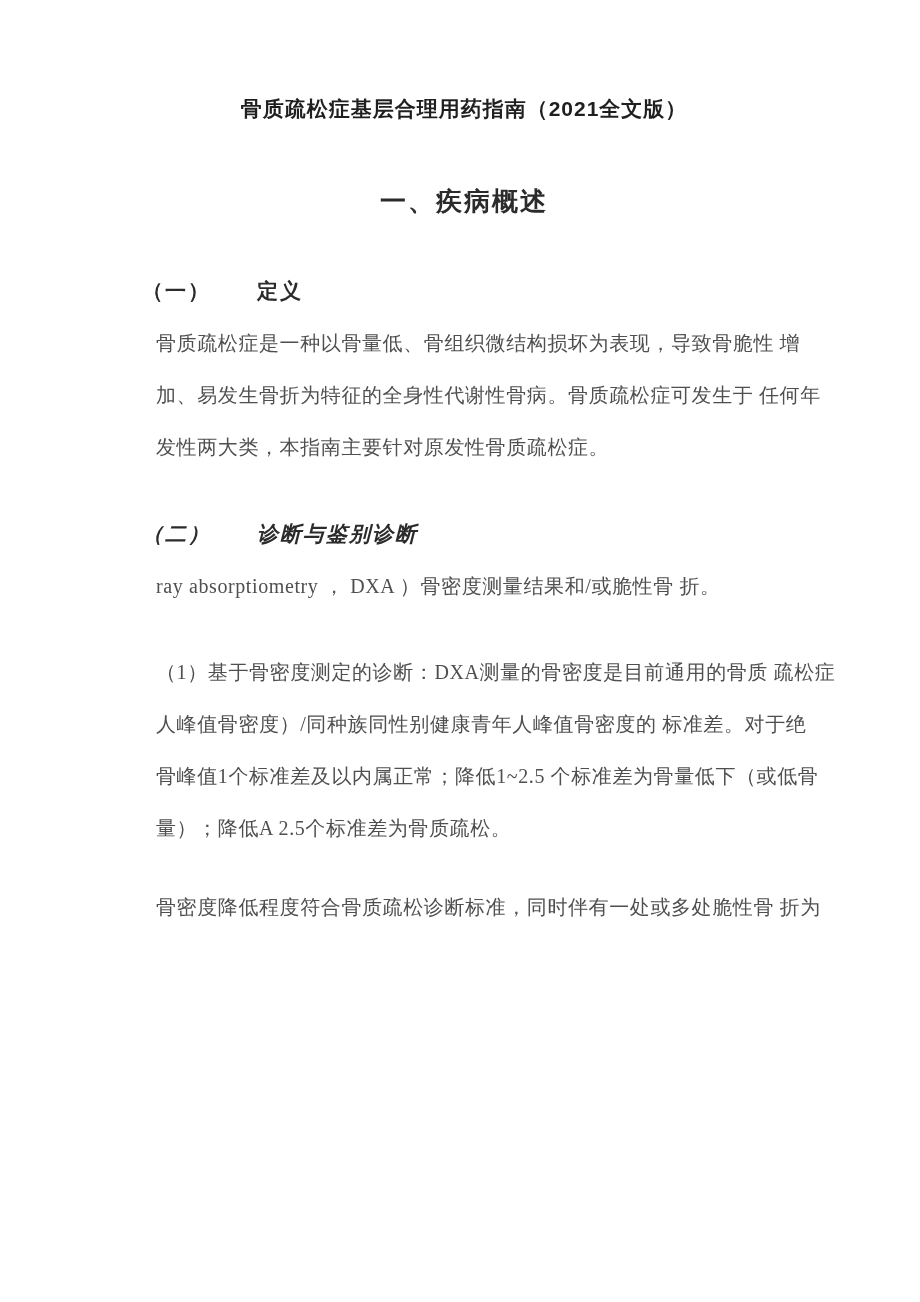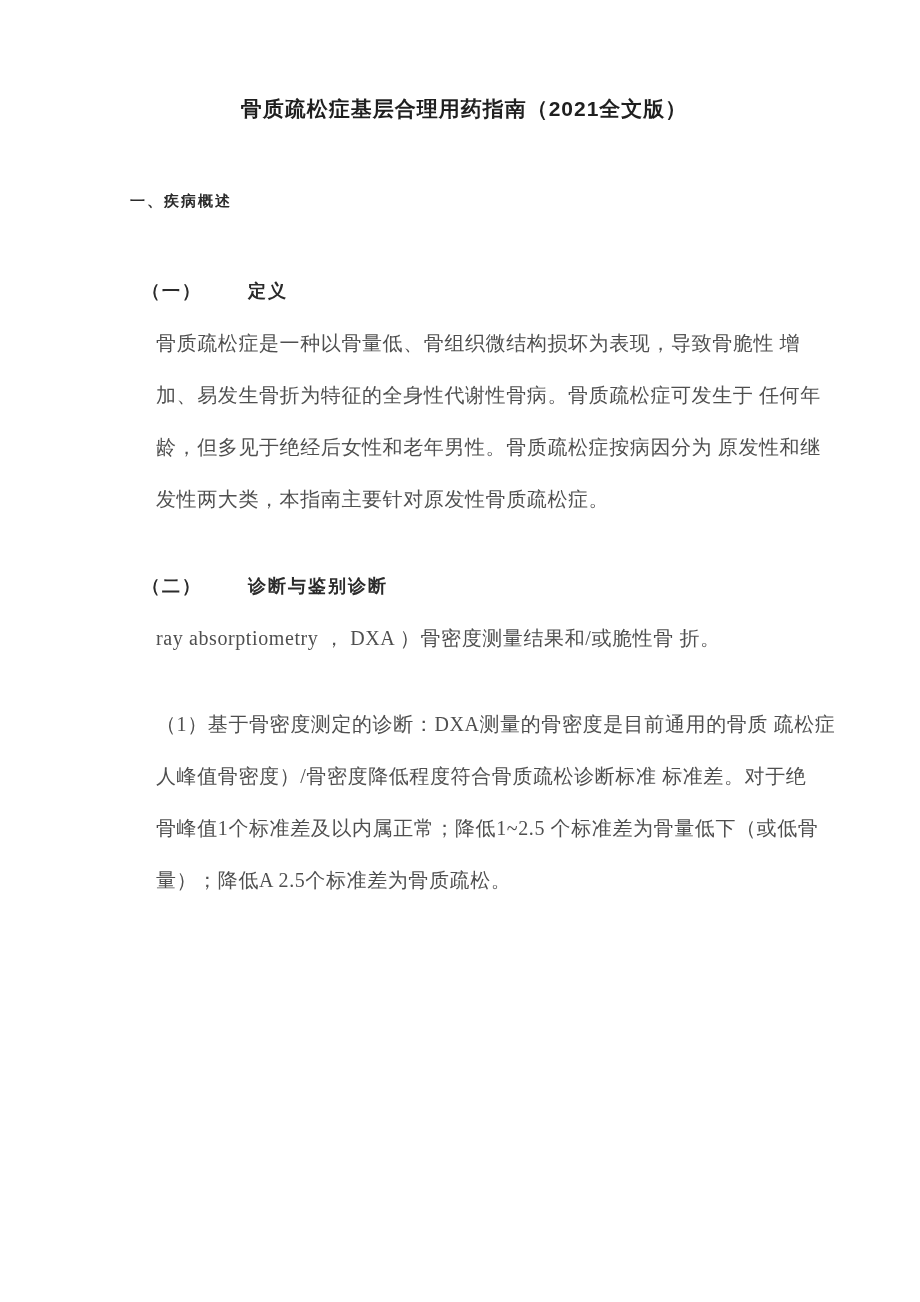--- a/index.html
+++ b/index.html
@@ -25,36 +25,37 @@
     font-size: 21px;
     line-height: 30px;
     letter-spacing: 1px;
     text-align: center;
     color: #1f1f1f;
   }
   .section-heading {
     margin-top: 64px;
     font-family: "Liberation Sans", "DejaVu Sans", sans-serif;
     font-weight: 700;
-    font-size: 15px;
+    font-size: 26px;
     line-height: 26px;
     letter-spacing: 2px;
+    text-align: center;
     color: #2b2b2b;
   }
   .sub-heading {
     font-family: "Liberation Sans", "DejaVu Sans", sans-serif;
     font-weight: 700;
-    font-size: 18px;
+    font-size: 21px;
     line-height: 26px;
     letter-spacing: 2px;
     color: #2b2b2b;
     padding-left: 12px;
   }
   .sub-heading.mt-64 { margin-top: 64px; }
-  .sub-heading.mt-48 { margin-top: 48px; }
+  .sub-heading.mt-48 { margin-top: 48px; font-style: italic; }
   .sub-heading .marker { margin-right: 46px; }
   .para { margin-top: 13px; margin-left: 26px; }
   .para.mt-34 { margin-top: 34px; }
   .para.mt-27 { margin-top: 27px; }
   .para .line {
     font-size: 20px;
     line-height: 52px;
     letter-spacing: 0.6px;
     white-space: nowrap;
     color: #4f4f4f;
@@ -70,34 +71,36 @@
 
     <div class="section-heading">一、疾病概述</div>
 
     <div class="sub-heading mt-64">
       <span class="marker">（一）</span><span>定义</span>
     </div>
 
     <div class="para">
       <div class="line">骨质疏松症是一种以骨量低、骨组织微结构损坏为表现，导致骨脆性 增</div>
       <div class="line">加、易发生骨折为特征的全身性代谢性骨病。骨质疏松症可发生于 任何年</div>
-      <div class="line">龄，但多见于绝经后女性和老年男性。骨质疏松症按病因分为 原发性和继</div>
       <div class="line">发性两大类，本指南主要针对原发性骨质疏松症。</div>
     </div>
 
     <div class="sub-heading mt-48">
       <span class="marker">（二）</span><span>诊断与鉴别诊断</span>
     </div>
 
     <div class="para">
       <div class="line">ray absorptiometry ， DXA ）骨密度测量结果和/或脆性骨 折。</div>
     </div>
 
     <div class="para mt-34">
       <div class="line">（1）基于骨密度测定的诊断：DXA测量的骨密度是目前通用的骨质 疏松症</div>
-      <div class="line">人峰值骨密度）/骨密度降低程度符合骨质疏松诊断标准 标准差。对于绝</div>
+      <div class="line">人峰值骨密度）/同种族同性别健康青年人峰值骨密度的 标准差。对于绝</div>
       <div class="line">骨峰值1个标准差及以内属正常；降低1~2.5 个标准差为骨量低下（或低骨</div>
       <div class="line">量）；降低A 2.5个标准差为骨质疏松。</div>
     </div>
 
+    <div class="para mt-27">
+      <div class="line">骨密度降低程度符合骨质疏松诊断标准，同时伴有一处或多处脆性骨 折为</div>
+    </div>
 
   </div>
 </div>
 
 </body></html>

